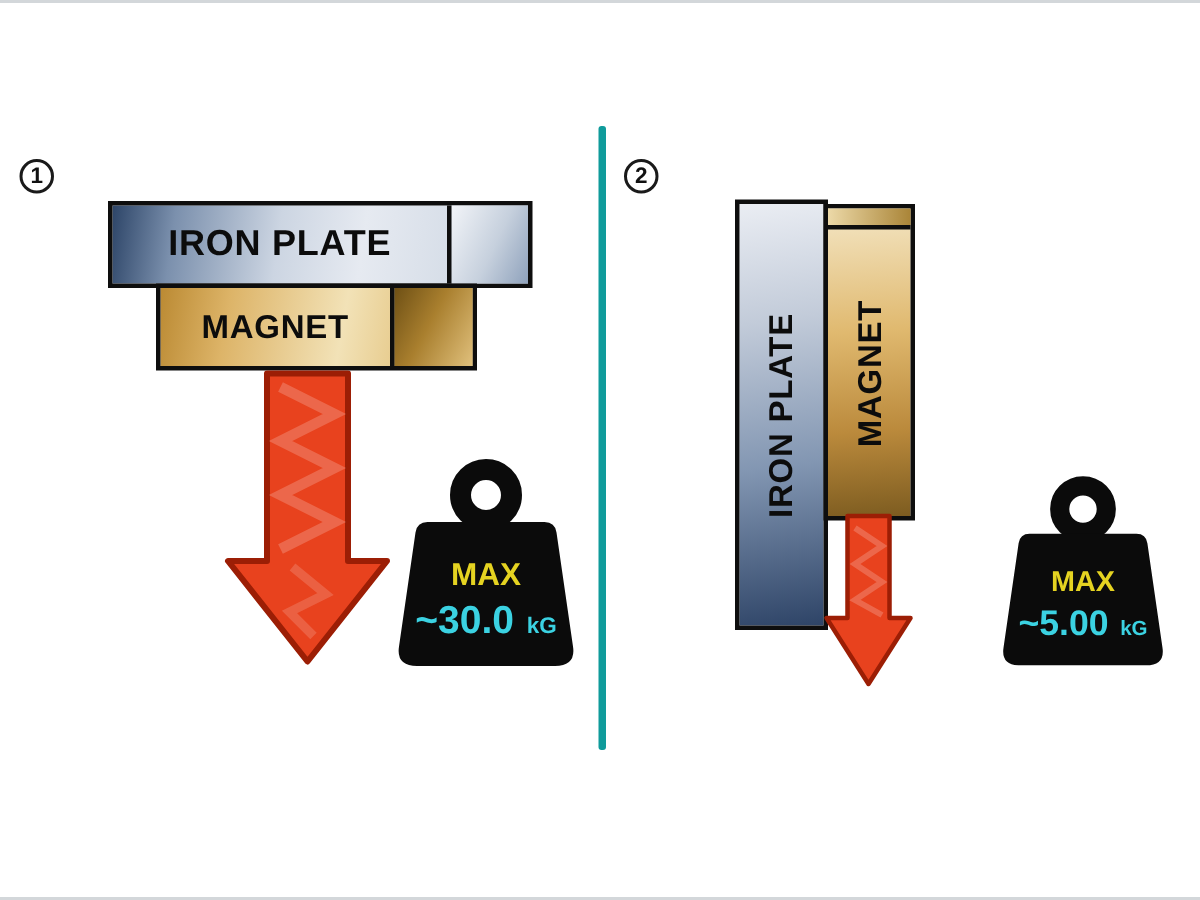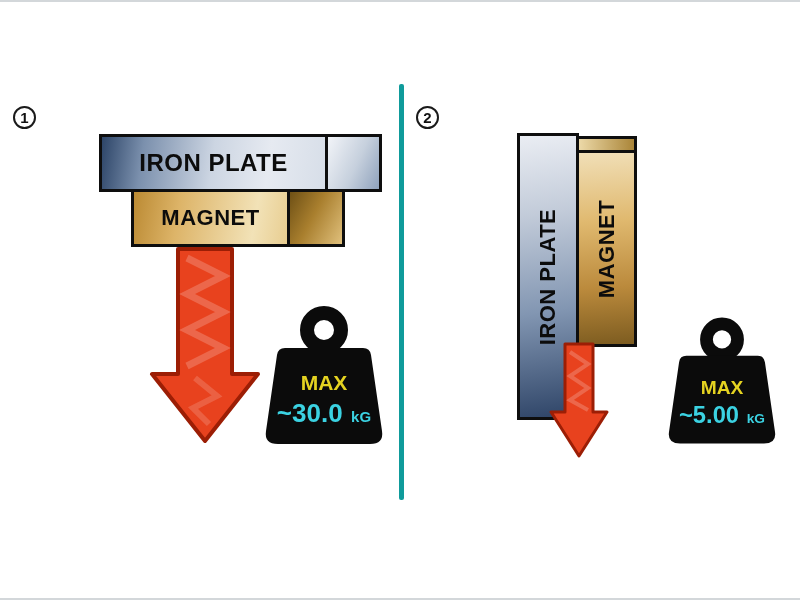--- a/index.html
+++ b/index.html
@@ -14,21 +14,21 @@
   .panel-num{
     position:absolute;width:23px;height:23px;border:2px solid #1a1a1a;border-radius:50%;
     display:flex;align-items:center;justify-content:center;
     font-size:15px;font-weight:700;color:#111;box-sizing:border-box;
   }
   #num1{left:13px;top:106px;}
   #num2{left:416px;top:106px;}
 
   .divider{position:absolute;left:399px;top:84px;width:5px;height:416px;border-radius:2px;}
 
-  .block{position:absolute;border:3px solid #0e0e0e;box-sizing:border-box;margin-left:27px;}
+  .block{position:absolute;border:3px solid #0e0e0e;box-sizing:border-box;}
 
   
   #plate1{left:72px;top:134px;width:283px;height:58px;
     background:linear-gradient(98deg,#2d4568 0%,#7b90ad 15%,#ccd5e2 40%,#e6eaf1 60%,#c9d3e0 100%);}
   #plate1-label{position:absolute;left:0;top:0;width:223px;height:100%;
     display:flex;align-items:center;justify-content:center;
     font-size:24px;font-weight:700;color:#0c0c0c;letter-spacing:.5px;}
   #plate1-cap{position:absolute;right:0;top:0;height:100%;width:54px;border-left:3px solid #0e0e0e;
     background:linear-gradient(115deg,#f2f4f8 0%,#c6d0dd 55%,#8fa2bc 100%);box-sizing:border-box;}
 

